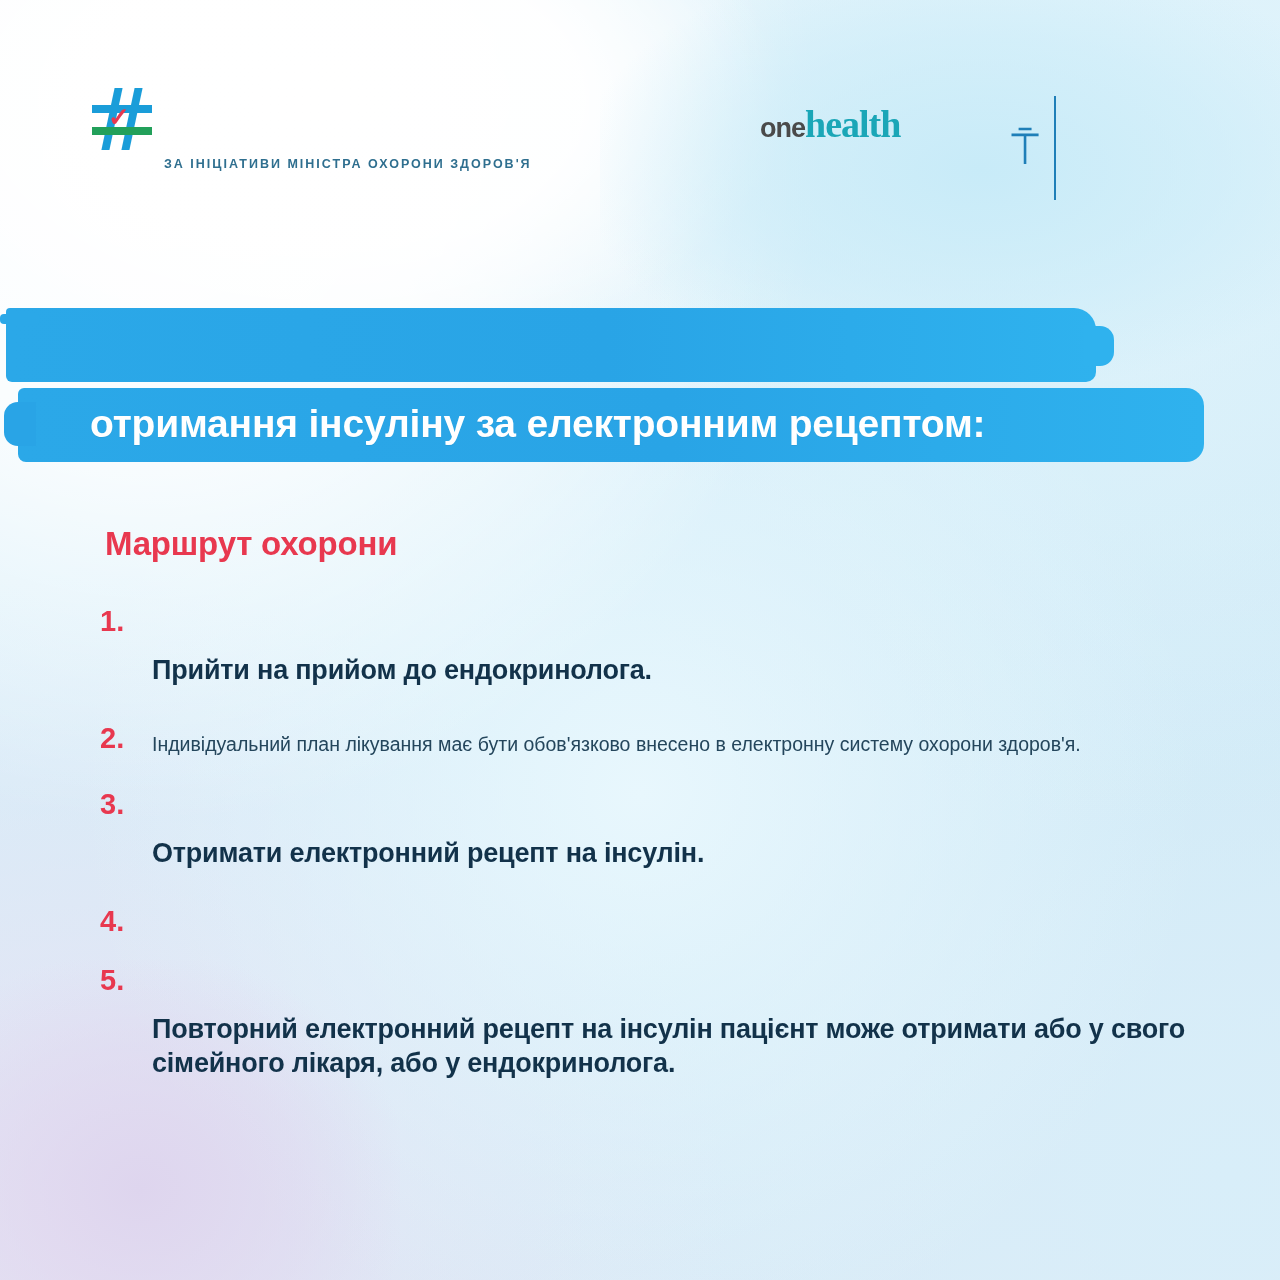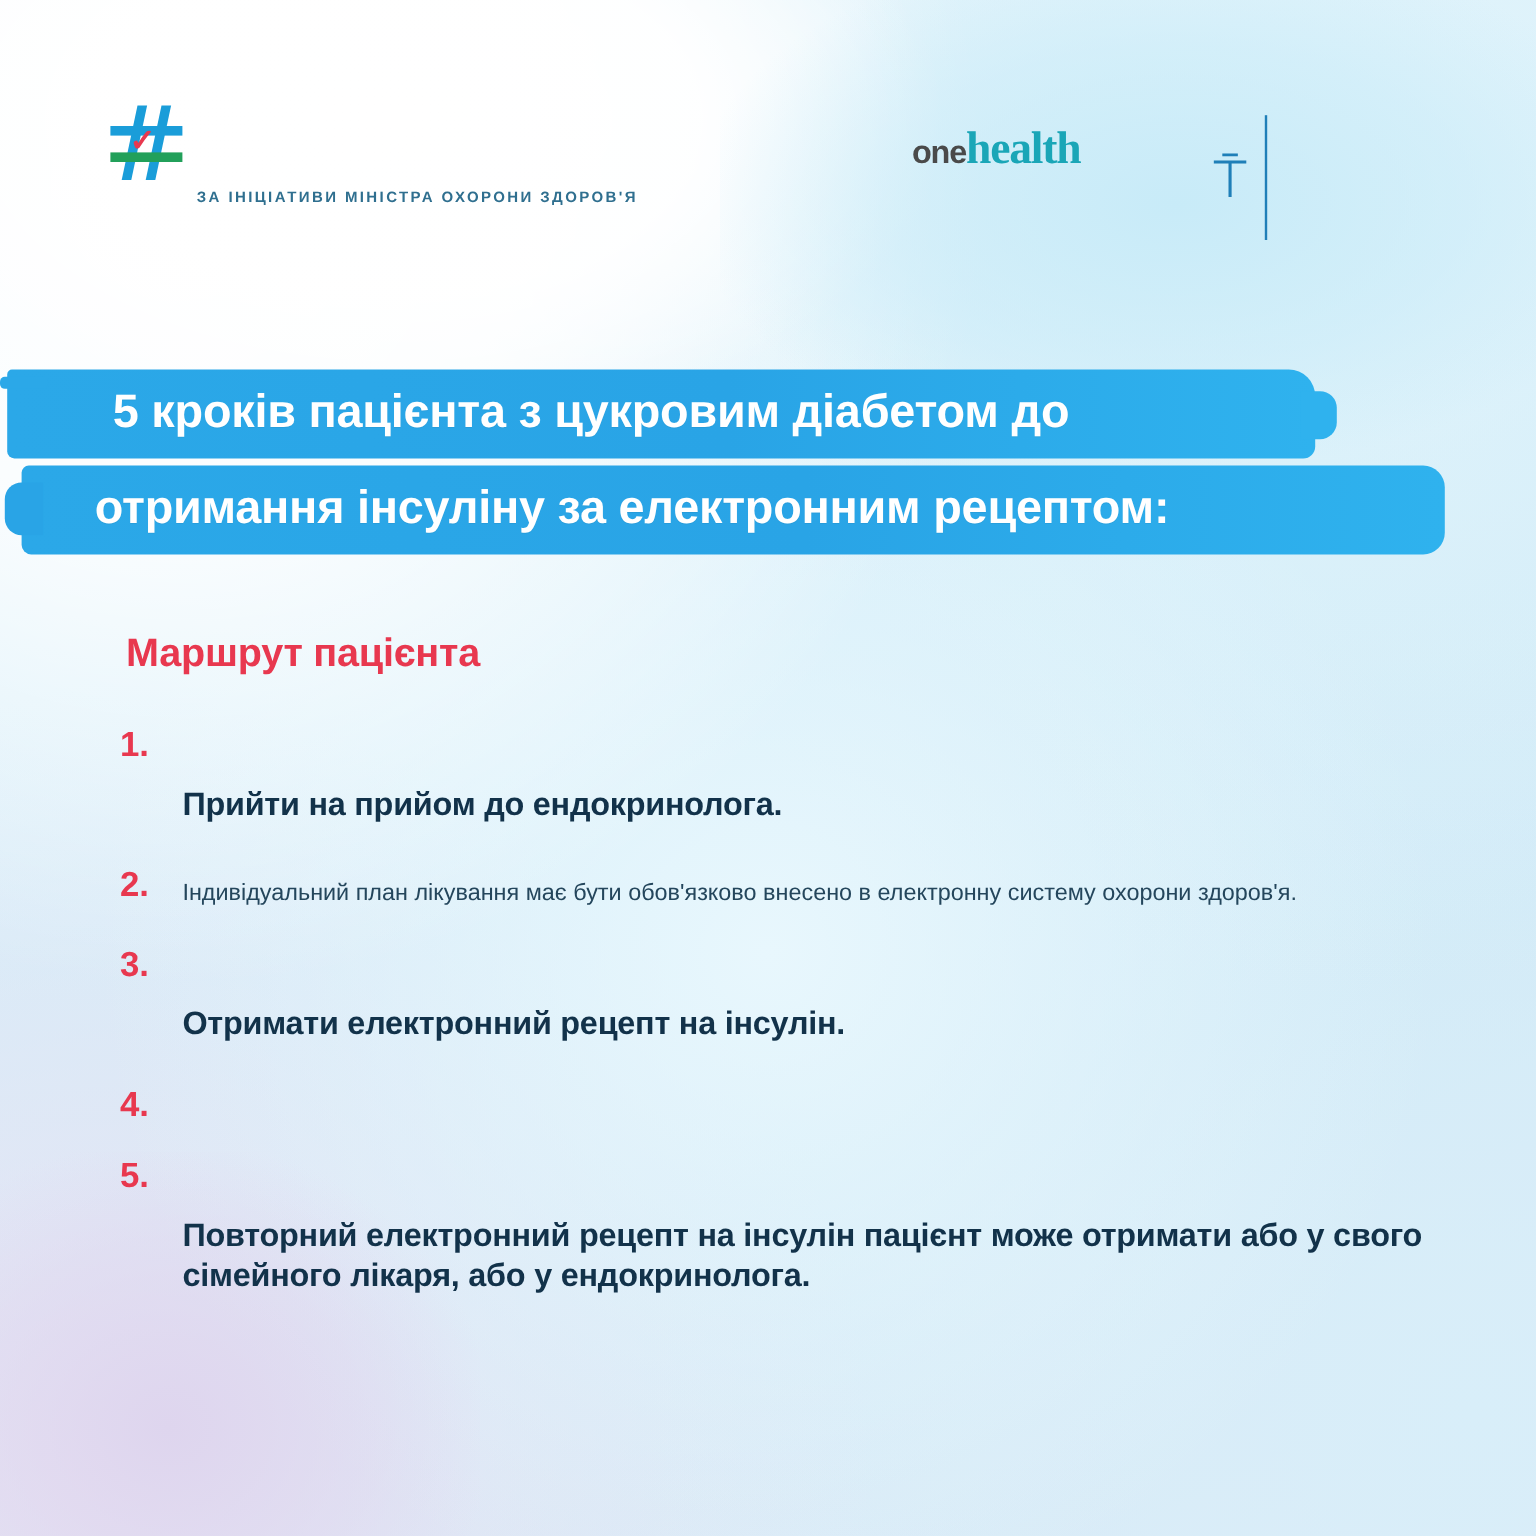--- a/index.html
+++ b/index.html
@@ -221,21 +221,21 @@
   .banner-line {
     position: absolute;
     color: #ffffff;
     font-weight: 700;
     font-size: 39px;
     letter-spacing: -0.2px;
     white-space: nowrap;
     text-shadow: 0 1px 0 rgba(0,0,0,0.05);
   }
   .banner-line1 { left: 94px; top: 22px; }
-  .banner-line2 { left: 79px; top: 102px; }
+  .banner-line2 { left: 90px; top: 102px; }
 
   
   .section-title {
     position: absolute;
     left: 105px;
     top: 525px;
     color: #e8384f;
     font-size: 33px;
     font-weight: 700;
     letter-spacing: -0.2px;
@@ -310,25 +310,24 @@
 
     <div class="moz">
       <div class="trident">⍑</div>
       <div class="moz-divider"></div>
     </div>
   </div>
 
   <div class="banner">
     <div class="brush brush1"></div>
     <div class="brush brush2"></div>
-    <div class="banner-line banner-line1">5 кроків пацієнта з цукровим діабетом до</div>
     <div class="banner-line banner-line2">отримання інсуліну за електронним рецептом:</div>
   </div>
 
-  <div class="section-title">Маршрут пацієнта</div>
+  <div class="section-title">Маршрут охорони</div>
 
   <div class="steps">
 
     <div class="step s1">
       <div class="step-num">1.</div>
       <div class="step-body">
         <div class="step-main">Прийти на прийом до ендокринолога.</div>
       </div>
     </div>
 

